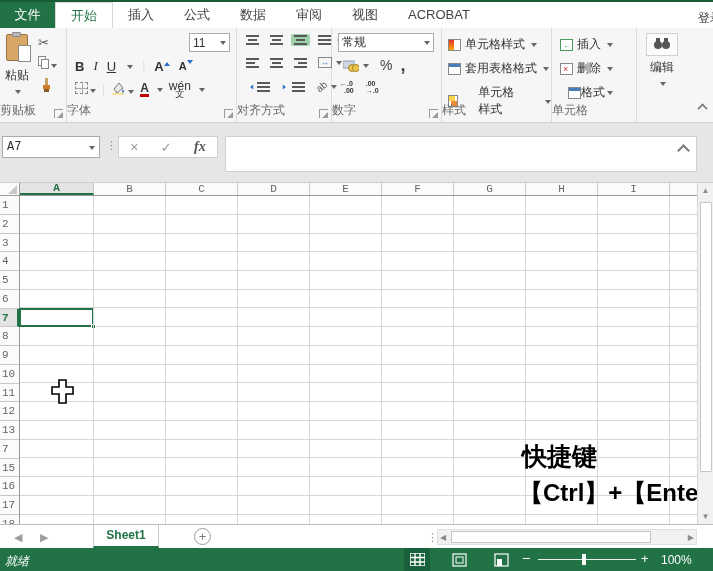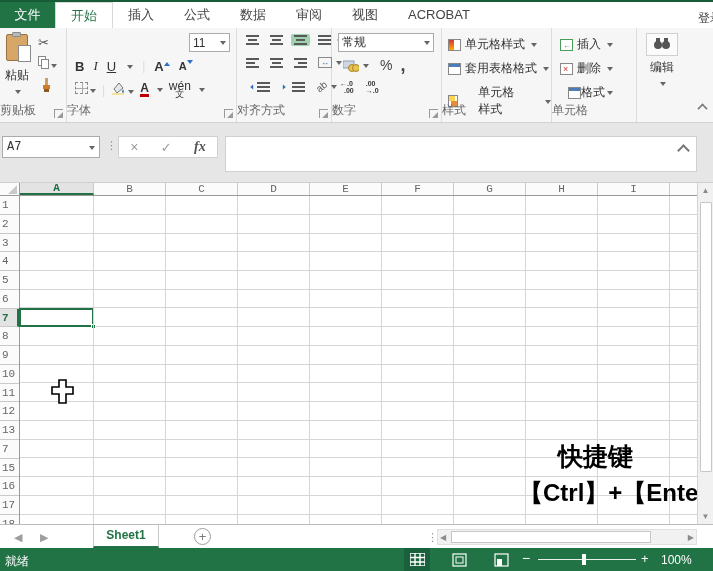--- a/index.html
+++ b/index.html
@@ -67,21 +67,21 @@
   #rowheads { position:absolute; top:13px; left:0; width:20px; bottom:0; background:#fbfbfb; border-right:1px solid #9a9a9a; }
   .rowhead { height:18.75px; border-bottom:1px solid #c9c9c9; font-family:"Liberation Mono", monospace; font-size:11px; color:#666; text-align:left; padding-left:2px; line-height:18px; }
   .rowhead.sel { background:#e3e3e3; color:#217346; font-weight:bold; border-right:2px solid #217346; }
   #gridbody { position:absolute; top:13px; left:20px; right:0; bottom:0;
      background:repeating-linear-gradient(to bottom, transparent 0px, transparent 17.75px, #d6d6d6 17.75px, #d6d6d6 18.75px); }
   .vline { position:absolute; top:0; bottom:0; width:1px; background:#d6d6d6; }
   #selbox { position:absolute; border:2px solid #217346; background:transparent; }
   #selhandle { position:absolute; width:5px; height:5px; background:#217346; border:1px solid #fff; right:-4px; bottom:-4px; }
 
   
-  #ovl-title { position:absolute; left:522px; top:257px; font-size:25px; font-weight:bold; color:#000; letter-spacing:0;margin-left:36px; }
+  #ovl-title { position:absolute; left:522px; top:257px; font-size:25px; font-weight:bold; color:#000; letter-spacing:0; }
   #ovl-short { position:absolute; left:519px; top:294px; font-size:24px; font-weight:600; color:#000; white-space:nowrap; }
   #cellcursor { position:absolute; left:51px; top:196px; }
 
   
   #vscroll { position:absolute; top:183px; right:0; width:16px; height:341px; background:#f1f1f1; border-left:1px solid #d4d4d4; }
   #vthumb { position:absolute; top:19px; left:2px; width:12px; height:270px; background:#fff; border:1px solid #c6c6c6; border-radius:1px; }
   .sarrow { color:#8b8b8b; font-size:8px; text-align:center; display:block; }
   #vscroll .up { position:absolute; top:3px; left:0; right:0; }
   #vscroll .down { position:absolute; bottom:3px; left:0; right:0; }
 
@@ -89,21 +89,21 @@
   #sheetrow { position:absolute; top:524px; left:0; right:0; height:24px; background:#fff; border-top:1px solid #bcbcbc; }
   #sheetrow .nav { position:absolute; top:6px; color:#9d9d9d; font-size:11px; }
   #sheettab { position:absolute; left:93px; top:0; width:66px; height:23px; background:#fff; border-left:1px solid #c9c9c9; border-right:1px solid #c9c9c9; border-bottom:2px solid #217346; color:#217346; font-weight:bold; font-size:12px; text-align:center; line-height:21px; }
   #addsheet { position:absolute; left:194px; top:3px; width:17px; height:17px; border:1px solid #9d9d9d; border-radius:50%; color:#7b7b7b; text-align:center; line-height:15px; font-size:13px; }
   #hscroll { position:absolute; left:437px; right:16px; top:4px; height:16px; background:#f1f1f1; border:1px solid #e0e0e0; }
   #hthumb { position:absolute; left:13px; right:45px; top:1px; bottom:1px; background:#fff; border:1px solid #c6c6c6; }
   #hscroll .la { position:absolute; left:2px; top:3px; } #hscroll .ra { position:absolute; right:2px; top:3px; }
 
   
   #statusbar { position:absolute; top:548px; left:0; right:0; height:23px; background:#217346; color:#fff; }
-  #statusbar .ready { position:absolute; left:5px; top:5px; font-size:12px; }
+  #statusbar .ready { position:absolute; left:5px; top:5px; font-size:12px;font-style:italic; }
   .viewbtn { position:absolute; top:0; width:26px; height:23px; display:flex; align-items:center; justify-content:center; }
   .viewbtn.sel { background:#19603c; }
   #zoomout { position:absolute; left:522px; top:2px; font-size:14px; }
   #zoomtrack { position:absolute; left:538px; top:11px; width:98px; height:1px; background:#e8f0ea; }
   #zoomthumb { position:absolute; left:582px; top:6px; width:4px; height:11px; background:#fff; }
   #zoomin { position:absolute; left:641px; top:3px; font-size:13px; }
   #zoomlevel { position:absolute; left:661px; top:5px; font-size:12px; }
 </style>
 </head>
 <body>

